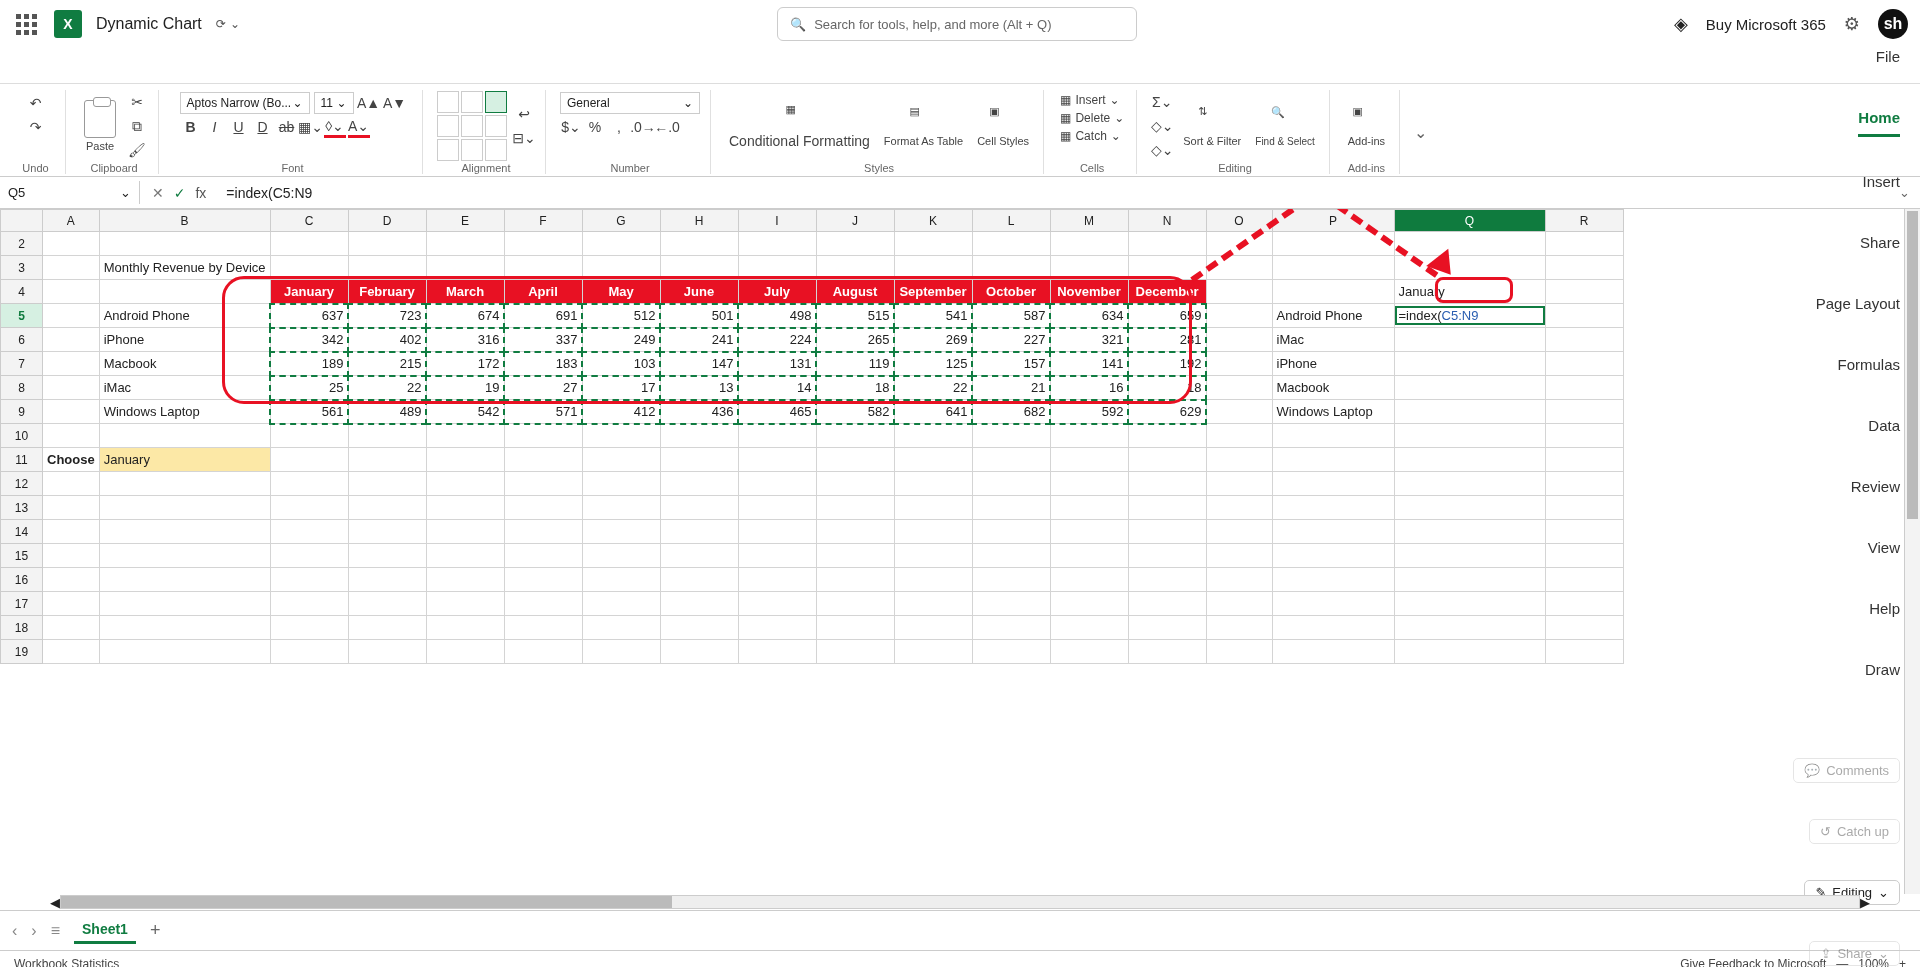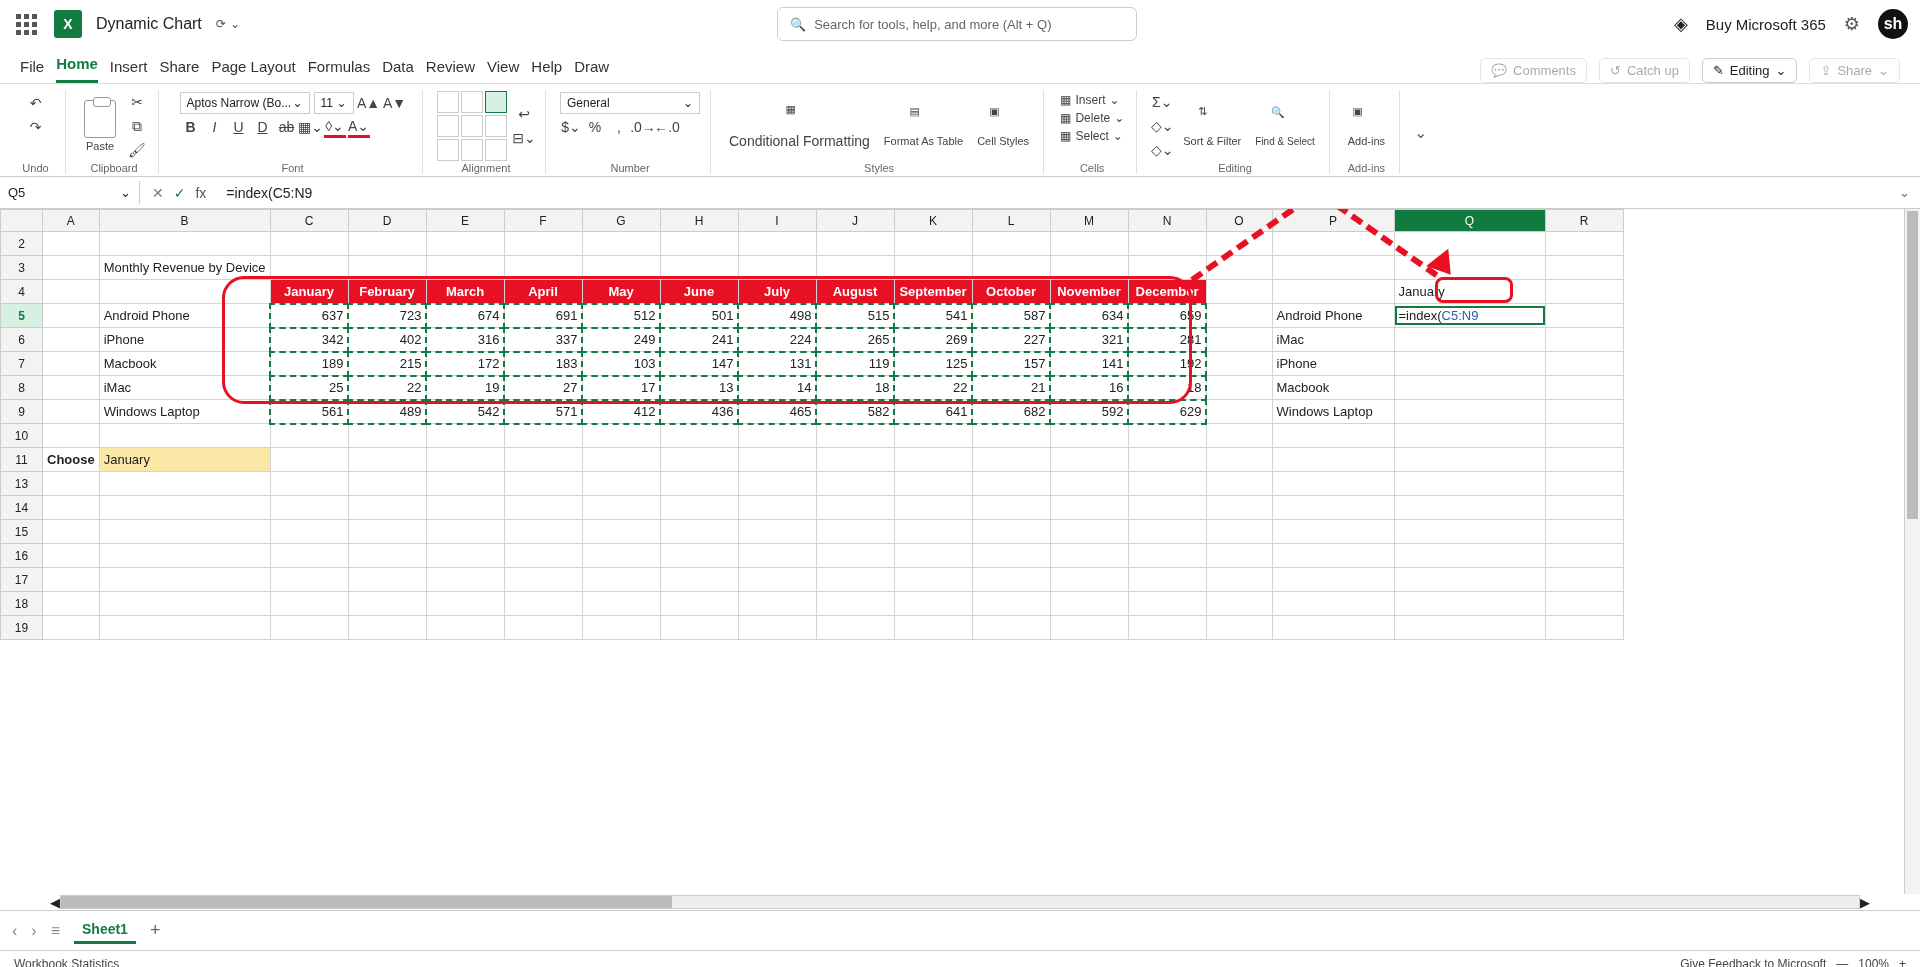--- a/index.html
+++ b/index.html
@@ -12,21 +12,21 @@
 .excel-icn { width: 28px; height: 28px; background: #107c41; color: #fff; font-weight: bold; font-size: 14px; display: flex; align-items: center; justify-content: center; border-radius: 3px; }
 .doc-title { font-size: 16px; color: #222; }
 .save-state { font-size: 12px; color: #555; display:flex; align-items:center; gap:4px;}
 .title-search { margin-left: auto; margin-right: auto; width: 360px; height: 34px; border: 1px solid #ccc; border-radius: 6px; display: flex; align-items: center; padding: 0 12px; color: #666; gap: 8px; }
 .title-right { display: flex; align-items: center; gap: 18px; }
 .diamond { font-size: 18px; }
 .gear { font-size: 18px; color:#555; }
 .avatar { width: 30px; height: 30px; background: #111; border-radius: 50%; color:#fff; font-size:16px; display:flex; align-items:center; justify-content:center; font-weight:bold; }
 
 
-.tab-bar { display: flex; gap: 12px; padding: 0 20px; border-bottom: 1px solid #ddd; height: 36px; align-items: flex-end; }
+.tab-bar { display: flex; gap: 36px; padding: 0 20px; border-bottom: 1px solid #ddd; height: 36px; align-items: flex-end; flex-direction: column; }
 .tab { font-size: 15px; padding-bottom: 8px; color: #333; cursor: pointer; }
 .tab.active { color: #107c41; font-weight: 600; border-bottom: 3px solid #107c41; }
 .tab-spacer { flex: 1; }
 .tab-btn { border: 1px solid #ccc; border-radius: 5px; padding: 4px 10px; font-size: 13px; display: flex; align-items: center; gap: 6px; cursor: pointer; color:#555;}
 .tab-btn.disabled { opacity: .5; }
 .tab-btn.edit { color:#222; }
 
 
 .ribbon { display: flex; border-bottom: 1px solid #ccc; padding: 6px 6px 2px; gap: 4px; }
 .ribbon-group { border-right: 1px solid #e0e0e0; padding: 2px 10px 0; display: flex; flex-direction: column; align-items: center; min-width: 60px; }
@@ -277,21 +277,21 @@
           <span class="ico-lg">▣</span>
           <span style="font-size:11px;text-align:center;">Cell Styles</span>
         </div>
     </div>
     <div class="ribbon-label">Styles</div>
   </div>
   <div class="ribbon-group">
     <div class="ribbon-group-content vert-stack" style="align-items:flex-start;">
       <div class="rbtn-h"><span>▦</span><span>Insert</span>⌄</div>
       <div class="rbtn-h"><span>▦</span><span>Delete</span>⌄</div>
-      <div class="rbtn-h"><span>▦</span><span>Select</span>⌄</div>
+      <div class="rbtn-h"><span>▦</span><span>Catch</span>⌄</div>
     </div>
     <div class="ribbon-label">Cells</div>
   </div>
   <div class="ribbon-group">
     <div class="ribbon-group-content">
       <div class="vert-stack">
         <span class="fbtn">Σ⌄</span>
         <span class="fbtn">◇⌄</span>
         <span class="fbtn">◇⌄</span>
       </div>
@@ -566,20 +566,41 @@
             <td class=""></td>
             <td class=""></td>
             <td class=""></td>
             <td class=""></td>
             <td class=""></td>
             <td class=""></td>
             <td class=""></td>
             <td class=""></td>
           </tr>
           <tr>
+            <td class="row-hdr ">12</td>
+            <td class=""></td>
+            <td class=""></td>
+            <td class=""></td>
+            <td class=""></td>
+            <td class=""></td>
+            <td class=""></td>
+            <td class=""></td>
+            <td class=""></td>
+            <td class=""></td>
+            <td class=""></td>
+            <td class=""></td>
+            <td class=""></td>
+            <td class=""></td>
+            <td class=""></td>
+            <td class=""></td>
+            <td class=""></td>
+            <td class=""></td>
+            <td class=""></td>
+          </tr>
+          <tr>
             <td class="row-hdr ">13</td>
             <td class=""></td>
             <td class=""></td>
             <td class=""></td>
             <td class=""></td>
             <td class=""></td>
             <td class=""></td>
             <td class=""></td>
             <td class=""></td>
             <td class=""></td>

